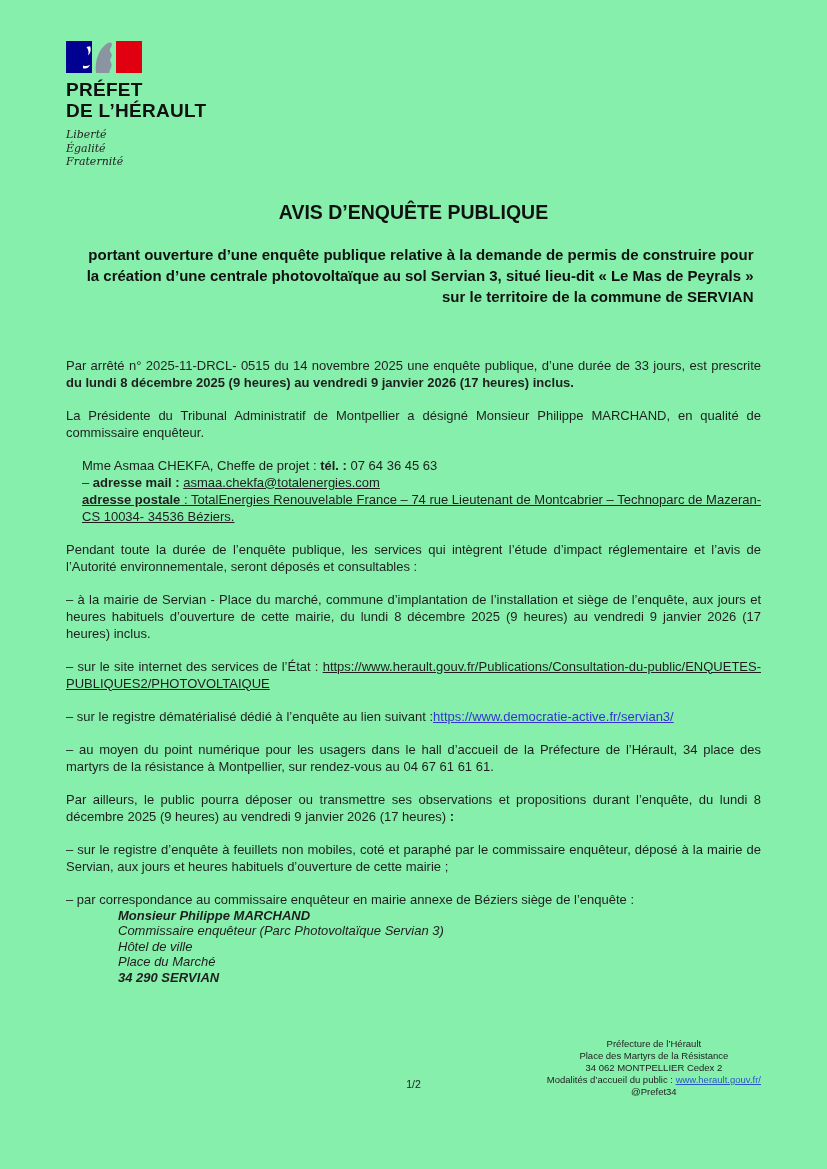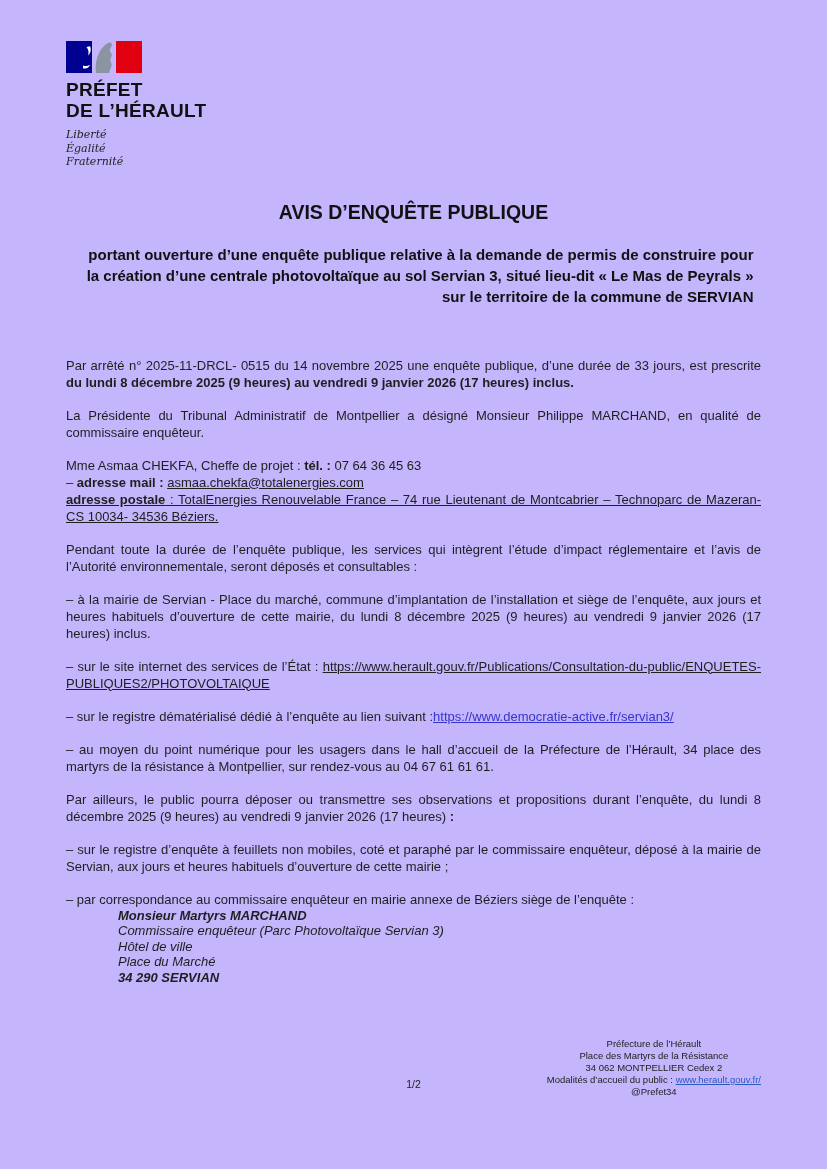--- a/index.html
+++ b/index.html
@@ -7,21 +7,21 @@
     --flag-red:#e1000f;
     --link-blue:#3434cf;
     --footer-link-blue:#2b59c3;
     --text-color:#1f1f1f;
   }
   *{margin:0;padding:0;box-sizing:border-box;}
   html,body{background:#ffffff;}
   .page{
     width:827px;height:1169px;
     margin:0 auto;
-    background:#c4b5fd;
+    background:#86efac;
     color:var(--text-color);
     font-family:"Liberation Sans",sans-serif;
     position:relative;
     overflow:hidden;
     padding:40px 66px 0 66px;
   }
   
   .brand{line-height:0;}
   .flag-icon{display:block;}
   .institution{
@@ -63,21 +63,21 @@
     font-size:13px;
     line-height:17px;
   }
   .body p{margin:0 0 16px;text-align:justify;}
   .body p.no-justify{text-align:left;}
   b{font-weight:bold;}
   .u{text-decoration:underline;}
   a,.link-black{color:inherit;text-decoration:underline;cursor:pointer;}
   .link-blue{color:var(--link-blue);text-decoration:underline;cursor:pointer;}
   .block-link{display:inline-block;}
-  .new-line{display:block;}
+  .new-line{display:block;margin-left:16px;}
   .address{
     margin:0 0 0 52px;
     font-style:italic;
     font-size:13px;
     line-height:15.5px;
   }
   .address .bold{font-weight:bold;}
   
   .page-number{
     position:absolute;
@@ -145,21 +145,21 @@
 
     <p>– au moyen du point numérique pour les usagers dans le hall d’accueil de la Préfecture de l’Hérault, 34 place des martyrs de la résistance à Montpellier, sur rendez-vous au 04 67 61 61 61.</p>
 
     <p><span>Par ailleurs, le public pourra déposer ou transmettre ses observations et propositions durant l’enquête, du lundi 8 décembre 2025 (9 heures) au  vendredi 9 janvier 2026 (17 heures) </span><b>:</b></p>
 
     <p>– sur le registre d’enquête à feuillets non mobiles, coté et paraphé par le commissaire enquêteur, déposé à la mairie de Servian, aux jours et heures habituels d’ouverture de cette mairie ;</p>
 
     <p class="no-justify" style="margin-bottom:0;">– par correspondance au commissaire enquêteur en mairie annexe de Béziers siège de l’enquête :</p>
 
     <div class="address">
-      <div class="bold">Monsieur Martyrs MARCHAND</div>
+      <div class="bold">Monsieur Philippe MARCHAND</div>
       <div>Commissaire enquêteur (Parc Photovoltaïque Servian 3)</div>
       <div>Hôtel de ville</div>
       <div>Place du Marché</div>
       <div class="bold">34 290 SERVIAN</div>
     </div>
 
   </div>
 
   <div class="page-number">1/2</div>
 

